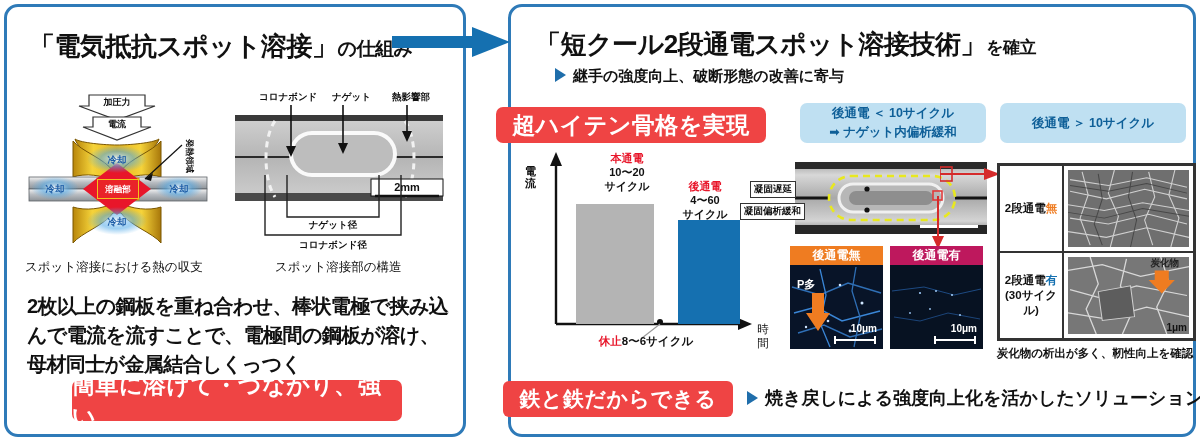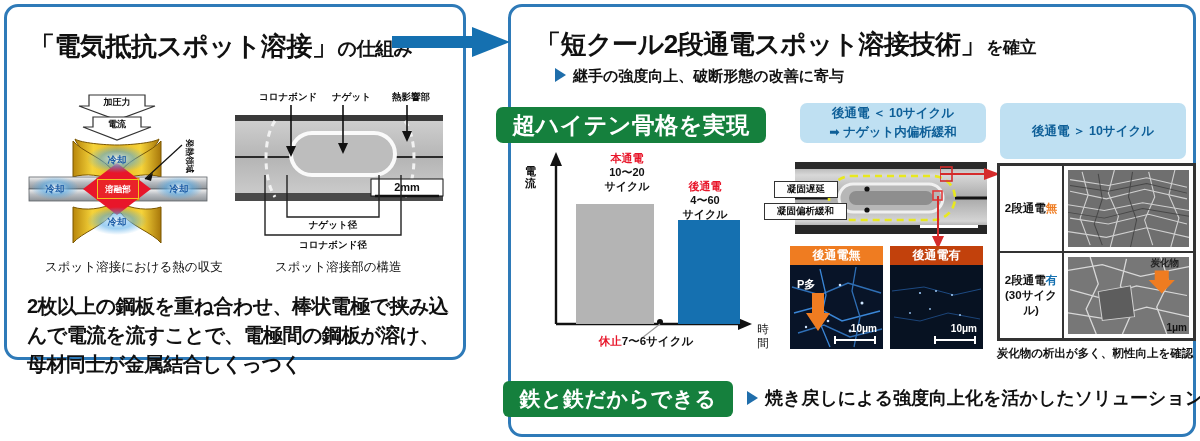--- a/index.html
+++ b/index.html
@@ -1,50 +1,50 @@
 <!DOCTYPE html>
 <html><head>
 <meta charset="utf-8">
 <style>
   html,body{margin:0;padding:0;background:#ffffff;}
   body{width:1200px;height:441px;position:relative;overflow:hidden;
        font-family:"Liberation Sans","DejaVu Sans",sans-serif;color:#111;}
 
   .panel{position:absolute;border:3px solid #2e7ab8;border-radius:14px;background:#fff;box-sizing:border-box;}
-  #left-panel{left:4px;top:4px;width:462px;height:356px;}
+  #left-panel{left:4px;top:4px;width:462px;height:433px;}
   #right-panel{left:508px;top:4px;width:688px;height:433px;}
 
   
   #connector{position:absolute;left:392px;top:25px;width:120px;height:34px;z-index:5;}
 
   
   .h-main{font-weight:bold;letter-spacing:-0.5px;white-space:nowrap;}
   #left-title{position:absolute;left:22px;top:22px;font-size:26px;}
   #left-title .small{font-size:19px;}
   #right-title{position:absolute;left:24px;top:20px;font-size:26px;}
   #right-title .small{font-size:17px;}
 
   #right-sub{position:absolute;left:44px;top:60px;font-size:15px;font-weight:bold;white-space:nowrap;}
   .tri{display:inline-block;width:0;height:0;border-left:11px solid #1f6eab;
        border-top:7px solid transparent;border-bottom:7px solid transparent;
        vertical-align:-1px;margin-right:7px;}
 
   
-  .pill{background:#15803d;color:#fff;font-weight:bold;border-radius:7px;
+  .pill{background:#ef4444;color:#fff;font-weight:bold;border-radius:7px;
         display:flex;align-items:center;justify-content:center;letter-spacing:0.5px;}
   #left-pill{position:absolute;left:65px;top:373px;width:330px;height:41px;font-size:23px;}
   #right-pill-skeleton{position:absolute;left:496px;top:107px;width:270px;height:36px;font-size:23px;}
   #iron-pill{position:absolute;left:-8px;top:374px;width:230px;height:36px;font-size:21px;border-radius:6px;}
   #iron-note{position:absolute;left:236px;top:379px;font-size:18px;font-weight:bold;white-space:nowrap;}
 
   
   #left-body{position:absolute;left:20px;top:285px;width:430px;font-size:20px;
              font-weight:bold;line-height:1.45;letter-spacing:-0.6px;}
   .cap{position:absolute;font-size:12.5px;white-space:nowrap;}
-  #cap-left{left:18px;top:252px;margin-left:20px;}
+  #cap-left{left:18px;top:252px;}
   #cap-right{left:268px;top:252px;}
 
   
   #fig-weld{position:absolute;left:20px;top:86px;width:205px;height:160px;}
   #fig-cross{position:absolute;left:222px;top:82px;width:222px;height:166px;}
 
   
   #chart{position:absolute;left:520px;top:152px;width:250px;height:210px;}
   .chart-lbl{position:absolute;font-size:11px;font-weight:bold;text-align:center;line-height:1.25;}
   .red{color:#e8162a;}
@@ -52,26 +52,26 @@
   #lbl-post{left:145px;top:28px;width:80px;}
   #lbl-rest{left:46px;top:182px;width:160px;font-size:11.5px;}
   #lbl-time{left:204px;top:170px;font-size:11.5px;font-weight:normal;margin-left:32px;}
   #lbl-cur{left:4px;top:14px;width:13px;font-size:11px;font-weight:bold;line-height:1.05;}
 
   
   .chip{position:absolute;background:#bfe0f2;color:#0e5f98;border-radius:7px;
         font-size:12.5px;font-weight:bold;line-height:1.5;text-align:center;
         display:flex;flex-direction:column;justify-content:center;white-space:nowrap;}
   #chip-lt{left:800px;top:103px;width:186px;height:40px;}
-  #chip-rt{left:1000px;top:103px;width:186px;height:56px;}
+  #chip-rt{left:1000px;top:103px;width:186px;height:40px;}
 
   
   #micro-wrap{position:absolute;left:795px;top:162px;width:192px;height:72px;}
   .tag{position:absolute;background:#fff;border:1px solid #333;font-size:9.5px;
-       padding:1px 12px;white-space:nowrap;font-weight:bold;margin-left:24px;}
+       padding:1px 3px;white-space:nowrap;font-weight:bold;}
   #tag-a{left:750px;top:181px;}
   #tag-b{left:740px;top:203px;}
 
   
   .dual{position:absolute;width:93px;}
   #dual-a{left:790px;top:246px;}
   #dual-b{left:890px;top:246px;}
   .dual-hd{height:19px;color:#fff;font-size:12px;font-weight:bold;
            display:flex;align-items:center;justify-content:center;}
   .dual-img{height:84px;position:relative;overflow:hidden;}
@@ -199,20 +199,21 @@
     <text x="104" y="139" font-size="9.5" text-anchor="middle" font-weight="bold" fill="#111">ナゲット径</text>
     <path d="M36,86 L36,146 L172,146 L172,86" fill="none" stroke="#222" stroke-width="1.4"></path>
     <text x="104" y="159" font-size="9.5" text-anchor="middle" font-weight="bold" fill="#111">コロナボンド径</text>
   </svg>
 
   <div class="cap" id="cap-left">スポット溶接における熱の収支</div>
   <div class="cap" id="cap-right">スポット溶接部の構造</div>
 
   <div id="left-body">2枚以上の鋼板を重ね合わせ、棒状電極で挟み込んで電流を流すことで、電極間の鋼板が溶け、母材同士が金属結合しくっつく</div>
 
+  <div class="pill" id="left-pill">簡単に溶けて・つながり、強い</div>
 </div>
 
 <div class="panel" id="right-panel">
 
   <div class="h-main" id="right-title"><span>「短クール2段通電スポット溶接技術」</span><span class="small">を確立</span></div>
 
   <div id="right-sub"><span class="tri"></span><span>継手の強度向上、破断形態の改善に寄与</span></div>
 
   <div class="pill" id="iron-pill">鉄と鉄だからできる</div>
   <div id="iron-note"><span class="tri"></span><span>焼き戻しによる強度向上化を活かしたソリューション</span></div>
@@ -243,21 +244,21 @@
     <span>サイクル</span>
   </div>
 
   <div class="chart-lbl" id="lbl-post">
     <span class="red">後通電</span><br>
     <span>4〜60</span><br>
     <span>サイクル</span>
   </div>
 
   <div class="chart-lbl" id="lbl-rest">
-    <span class="red">休止</span><span>7〜6サイクル</span>
+    <span class="red">休止</span><span>8〜6サイクル</span>
   </div>
 
   <div class="chart-lbl" id="lbl-time">時間</div>
 </div>
 
 <div class="chip" id="chip-lt">
   <span>後通電 ＜ 10サイクル</span>
   <span>➡ ナゲット内偏析緩和</span>
 </div>
 <div class="chip" id="chip-rt">
@@ -318,21 +319,21 @@
         <circle cx="16" cy="62" r="1.2" fill="#cfe6ff"></circle>
       <polygon points="22,28 34,28 34,48 40,48 28,66 16,48 22,48" fill="#ef7c21"></polygon>
     </svg>
     <div id="pmany">P多</div>
     <div class="umlbl">10μm</div>
     <div class="umbar"></div>
   </div>
 </div>
 
 <div class="dual" id="dual-b">
-  <div class="dual-hd" style="background:#c2410c">後通電有</div>
+  <div class="dual-hd" style="background:#be185d">後通電有</div>
   <div class="dual-img">
     <svg width="93" height="84" viewBox="0 0 93 84">
       <rect width="93" height="84" fill="#071222"></rect>
       <path d="M2,26 L34,22 L64,30 L91,24" stroke="#1d4a82" stroke-width="1" fill="none"></path>
       <path d="M4,52 L30,56 L58,48 L90,54" stroke="#1d4a82" stroke-width="0.9" fill="none"></path>
       <circle cx="30" cy="28" r="1.1" fill="#9ec9f5"></circle>
         <circle cx="46" cy="26" r="1" fill="#9ec9f5"></circle>
       <circle cx="62" cy="30" r="1.1" fill="#9ec9f5"></circle>
         <circle cx="40" cy="44" r="0.9" fill="#9ec9f5"></circle>
       <circle cx="70" cy="50" r="1" fill="#9ec9f5"></circle>

